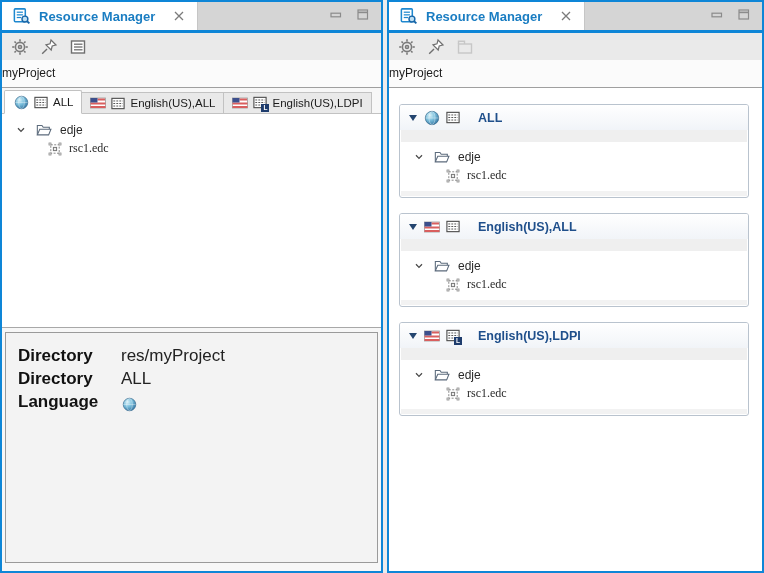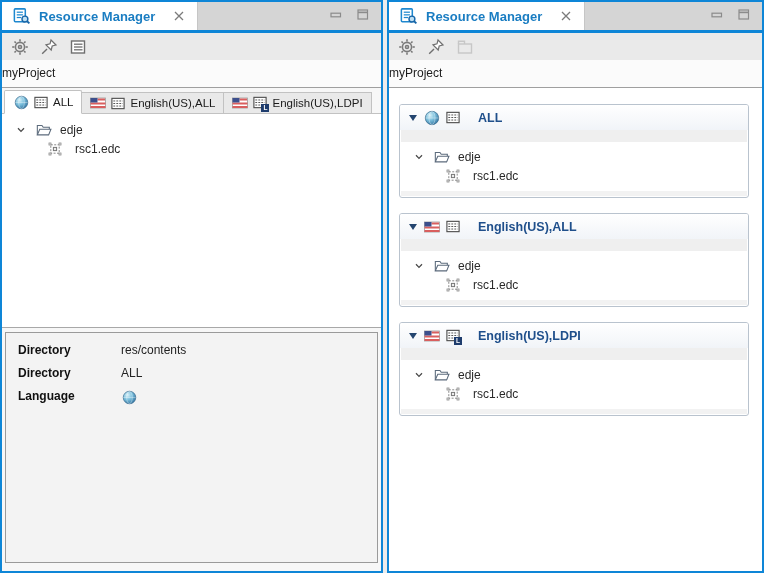--- a/index.html
+++ b/index.html
@@ -36,26 +36,26 @@
   .rtab.active { background:#ffffff; height:24px; border-bottom:1px solid #ffffff;
     border-top-left-radius:2px; border-top-right-radius:2px; }
 
   .tree-box { position:absolute; top:53px; left:0; right:0; height:215px;
     background:#ffffff; border-top:1px solid #c2c2c2; border-bottom:1px solid #a8a8a8; z-index:1; }
 
   .tree { padding-top:6px; }
   .tree-row { display:flex; align-items:center; height:19px; font-size:12px; color:#2a2a2a; }
   .tree-row .chev { display:inline-flex; width:14px; justify-content:center; }
   .tree-row.folder { padding-left:12px; gap:8px; }
-  .tree-row.file { padding-left:45px; gap:12px; }
+  .tree-row.file { padding-left:45px; gap:6px;font-family:Liberation Serif, serif; }
   .lbl { white-space:nowrap; }
 
   .info-box { position:absolute; top:272px; left:3px; right:3px; bottom:8px;
     background:#f3f3f3; border:1px solid #9a9a9a; padding:10px 0 0 12px; }
-  .info-row { display:flex; align-items:flex-start; height:23px; font-size:12px; color:#111; }
+  .info-row { display:flex; align-items:flex-end; height:23px; font-size:17px; color:#111; }
   .info-label { width:103px; font-weight:bold; }
   .info-value { color:#222; display:flex; align-items:center; }
 
   
   .cards { position:absolute; top:28px; left:10px; right:13px; bottom:0; padding-top:16px; background:#fff; }
   .content.rightc { background:#ffffff; }
   .card { border:1px solid #b9c3ce; border-radius:3px; background:#fff; margin-bottom:15px; overflow:hidden; }
   .card-header { height:25px; display:flex; align-items:center; gap:5px; padding-left:9px;
     background:linear-gradient(#ffffff,#f1f4f8); }
   .card-title { font-size:12.5px; font-weight:bold; color:#1f4f8b; margin-left:12px; }
@@ -249,21 +249,21 @@
                 </svg>
               </span>
             <span class="lbl">rsc1.edc</span>
           </div>
         </div>
       </div>
 
       <div class="info-box">
         <div class="info-row">
           <span class="info-label">Directory</span>
-          <span class="info-value">res/contents</span>
+          <span class="info-value">res/myProject</span>
         </div>
         <div class="info-row">
           <span class="info-label">Directory</span>
           <span class="info-value">ALL</span>
         </div>
         <div class="info-row">
           <span class="info-label">Language</span>
           <span class="info-value">
             <span class="ic16">
                 <svg width="15" height="15" viewBox="0 0 16 16">

